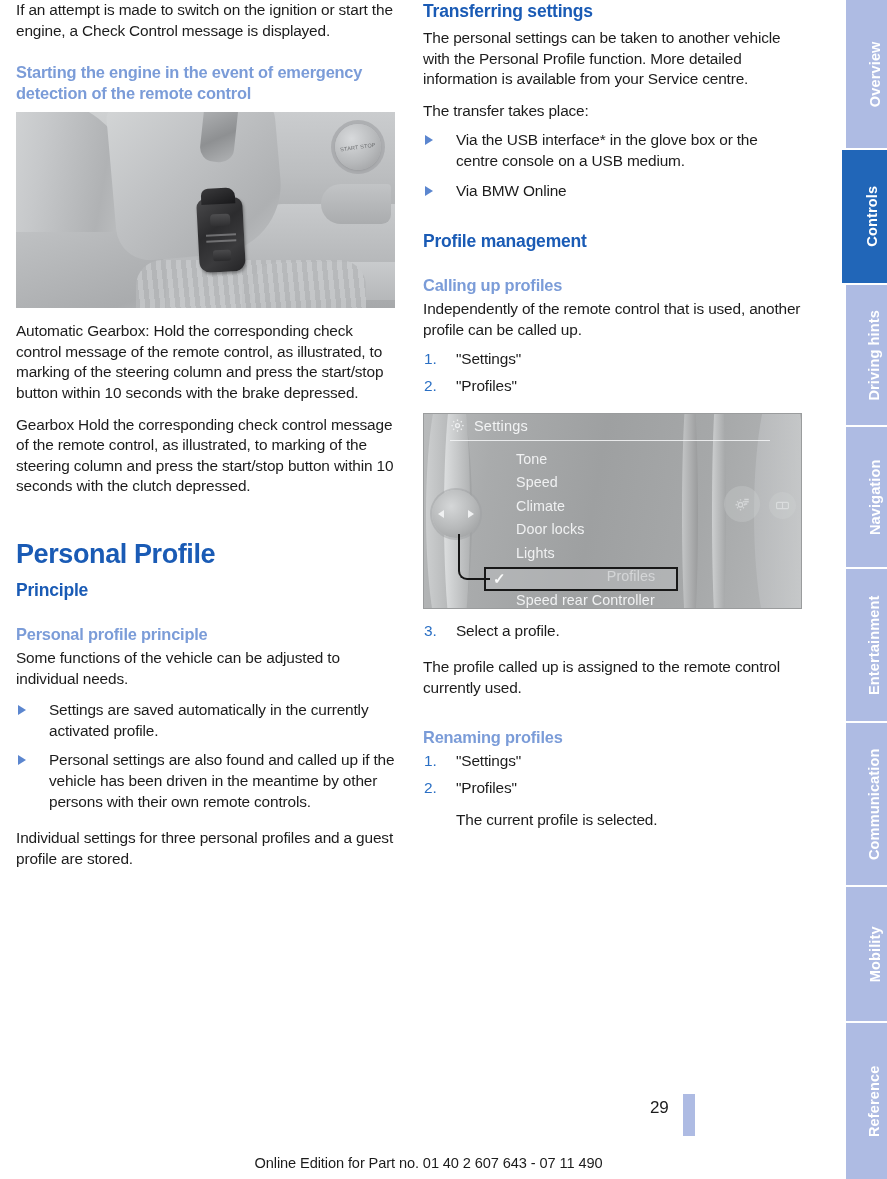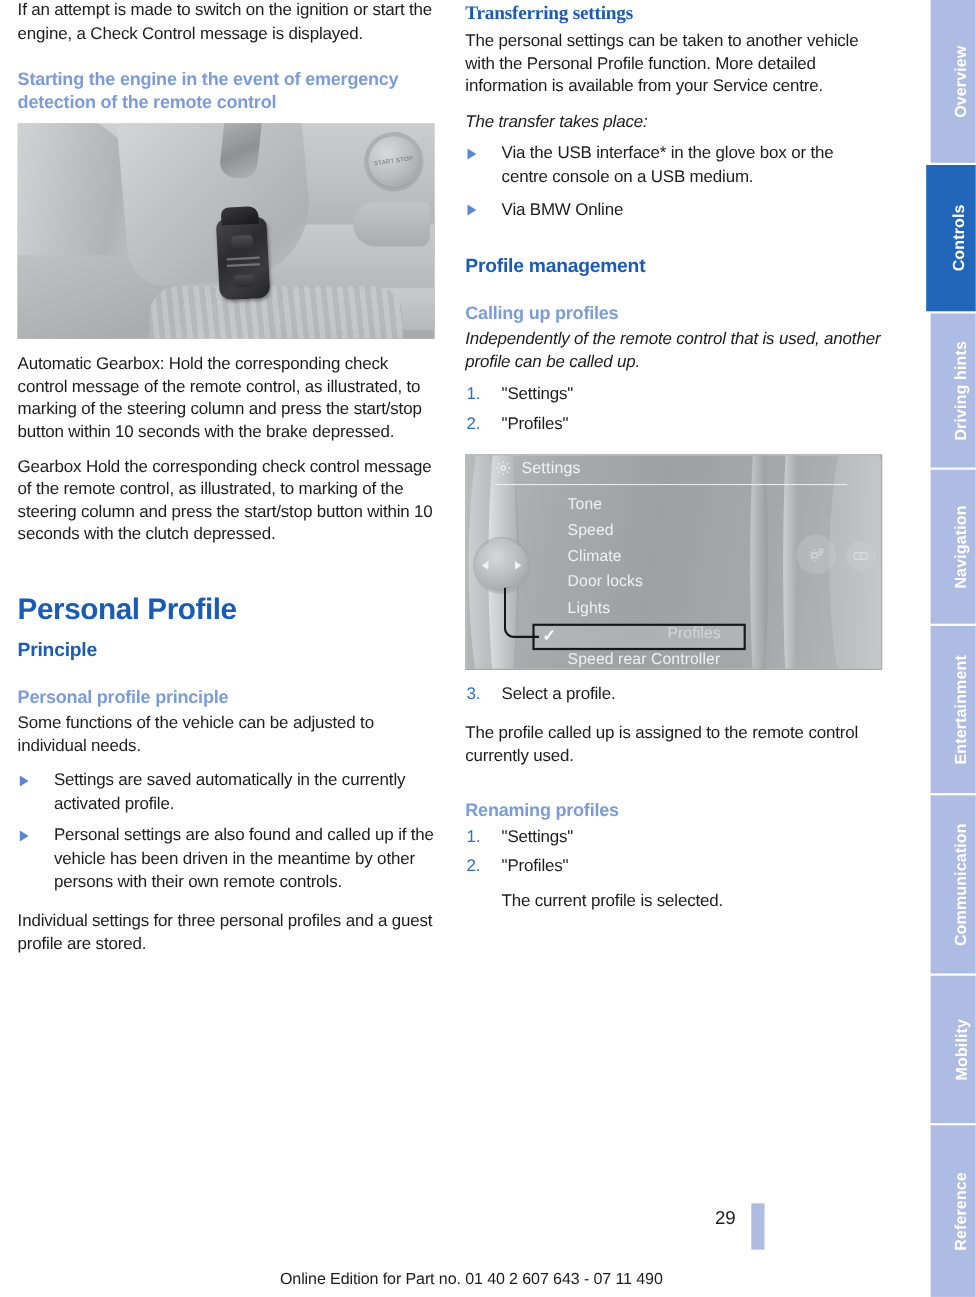--- a/index.html
+++ b/index.html
@@ -34,21 +34,21 @@
   #col-right { left: 407px; }
 
   
   p.body-text {
     margin: 0 0 11px 0;
     font-size: 15.4px;
     line-height: 20.6px;
     color: #1c1c1c;
     letter-spacing: -0.15px;
   }
-  p.body-text.tight { margin-bottom: 9px; font-style: italic; }
+  p.body-text.tight { margin-bottom: 9px; }
 
   h1.chapter {
     margin: 0 0 9px 0;
     font-size: 27px;
     line-height: 32px;
     font-weight: bold;
     color: #1a5bb5;
     letter-spacing: -0.4px;
   }
   h2.section {
@@ -497,21 +497,21 @@
       </li>
     </ul>
 
     <div class="sp-xs"></div>
 
     <p class="body-text">Individual settings for three personal profiles and a guest profile are stored.</p>
   </div>
 
   <div class="column" id="col-right">
 
-    <h2 class="section" style="margin-bottom:6px;font-family:Liberation Serif, serif;">Transferring settings</h2>
+    <h2 class="section" style="margin-bottom:6px;">Transferring settings</h2>
 
     <p class="body-text">The personal settings can be taken to another vehicle with the Personal Profile function. More detailed information is available from your Service centre.</p>
 
     <p class="body-text tight">The transfer takes place:</p>
 
     <ul class="tri-list">
       <li>
         <span class="tri"></span>
         <span>Via the USB interface* in the glove box or the centre console on a USB medium.</span>
       </li>

